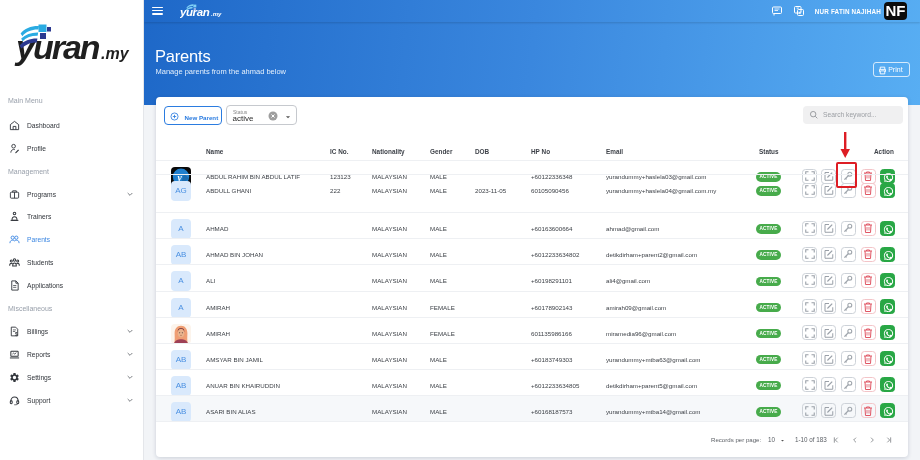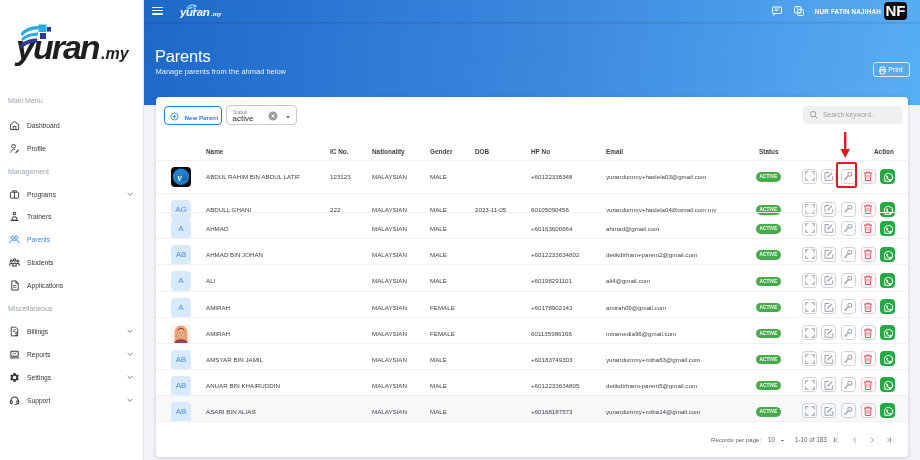--- a/index.html
+++ b/index.html
@@ -305,21 +305,21 @@
               <path d="M4 6 h16 M9 6 V4 h6 v2 M6 6 l1 15 h10 l1-15"></path>
               <path d="M10 10 v7 M14 10 v7" stroke-width="1.6"></path>
             </svg>
           </div>
           <div class="abtn wa b5">
             <svg width="11" height="11" viewBox="0 0 24 24" style="left:2px;top:2px">
               <path fill="#fff" d="M12 2 A10 10 0 0 0 3.5 17.3 L2.5 21.5 L6.8 20.5 A10 10 0 1 0 12 2 Z M12 4 A8 8 0 1 1 7.3 18.6 L5 19.2 L5.6 17 A8 8 0 0 1 12 4 Z M8.8 7.5 c-0.3 0 -0.7 0.1 -1 0.5 c-0.3 0.4 -1.1 1.1 -1.1 2.6 c0 1.5 1.1 3 1.3 3.2 c0.2 0.2 2.2 3.4 5.4 4.6 c2.7 1 3.2 0.8 3.8 0.75 c0.6-0.05 1.9-0.75 2.1-1.5 c0.25-0.75 0.25-1.4 0.2-1.5 c-0.1-0.15-0.3-0.2-0.6-0.35 c-0.3-0.15-1.9-0.9-2.2-1 c-0.3-0.1-0.5-0.15-0.7 0.15 c-0.2 0.3-0.8 1-1 1.2 c-0.2 0.2-0.35 0.25-0.65 0.1 c-0.3-0.15-1.3-0.5-2.5-1.55 c-0.9-0.8-1.55-1.8-1.7-2.1 c-0.15-0.3 0-0.5 0.13-0.64 c0.13-0.13 0.3-0.35 0.45-0.5 c0.15-0.18 0.2-0.3 0.3-0.5 c0.1-0.2 0.05-0.4-0.02-0.55 c-0.08-0.15-0.7-1.7-1-2.3 c-0.25-0.55-0.5-0.6-0.7-0.6 Z"></path>
             </svg>
           </div>
         </div>
-        <div class="row" style="top:96px">
+        <div class="row" style="top:77px">
           <div class="avatar">AG</div>
           <div class="cell cname">ABDULL GHANI</div>
           <div class="cell cic">222</div>
           <div class="cell cnat">MALAYSIAN</div>
           <div class="cell cgen">MALE</div>
           <div class="cell cdob">2023-11-05</div>
           <div class="cell chp">60105090456</div>
           <div class="cell cem">yurandummy+haslela04@gmail.com.my</div>
           <div class="chip">ACTIVE</div>
           <div class="abtn b1">

